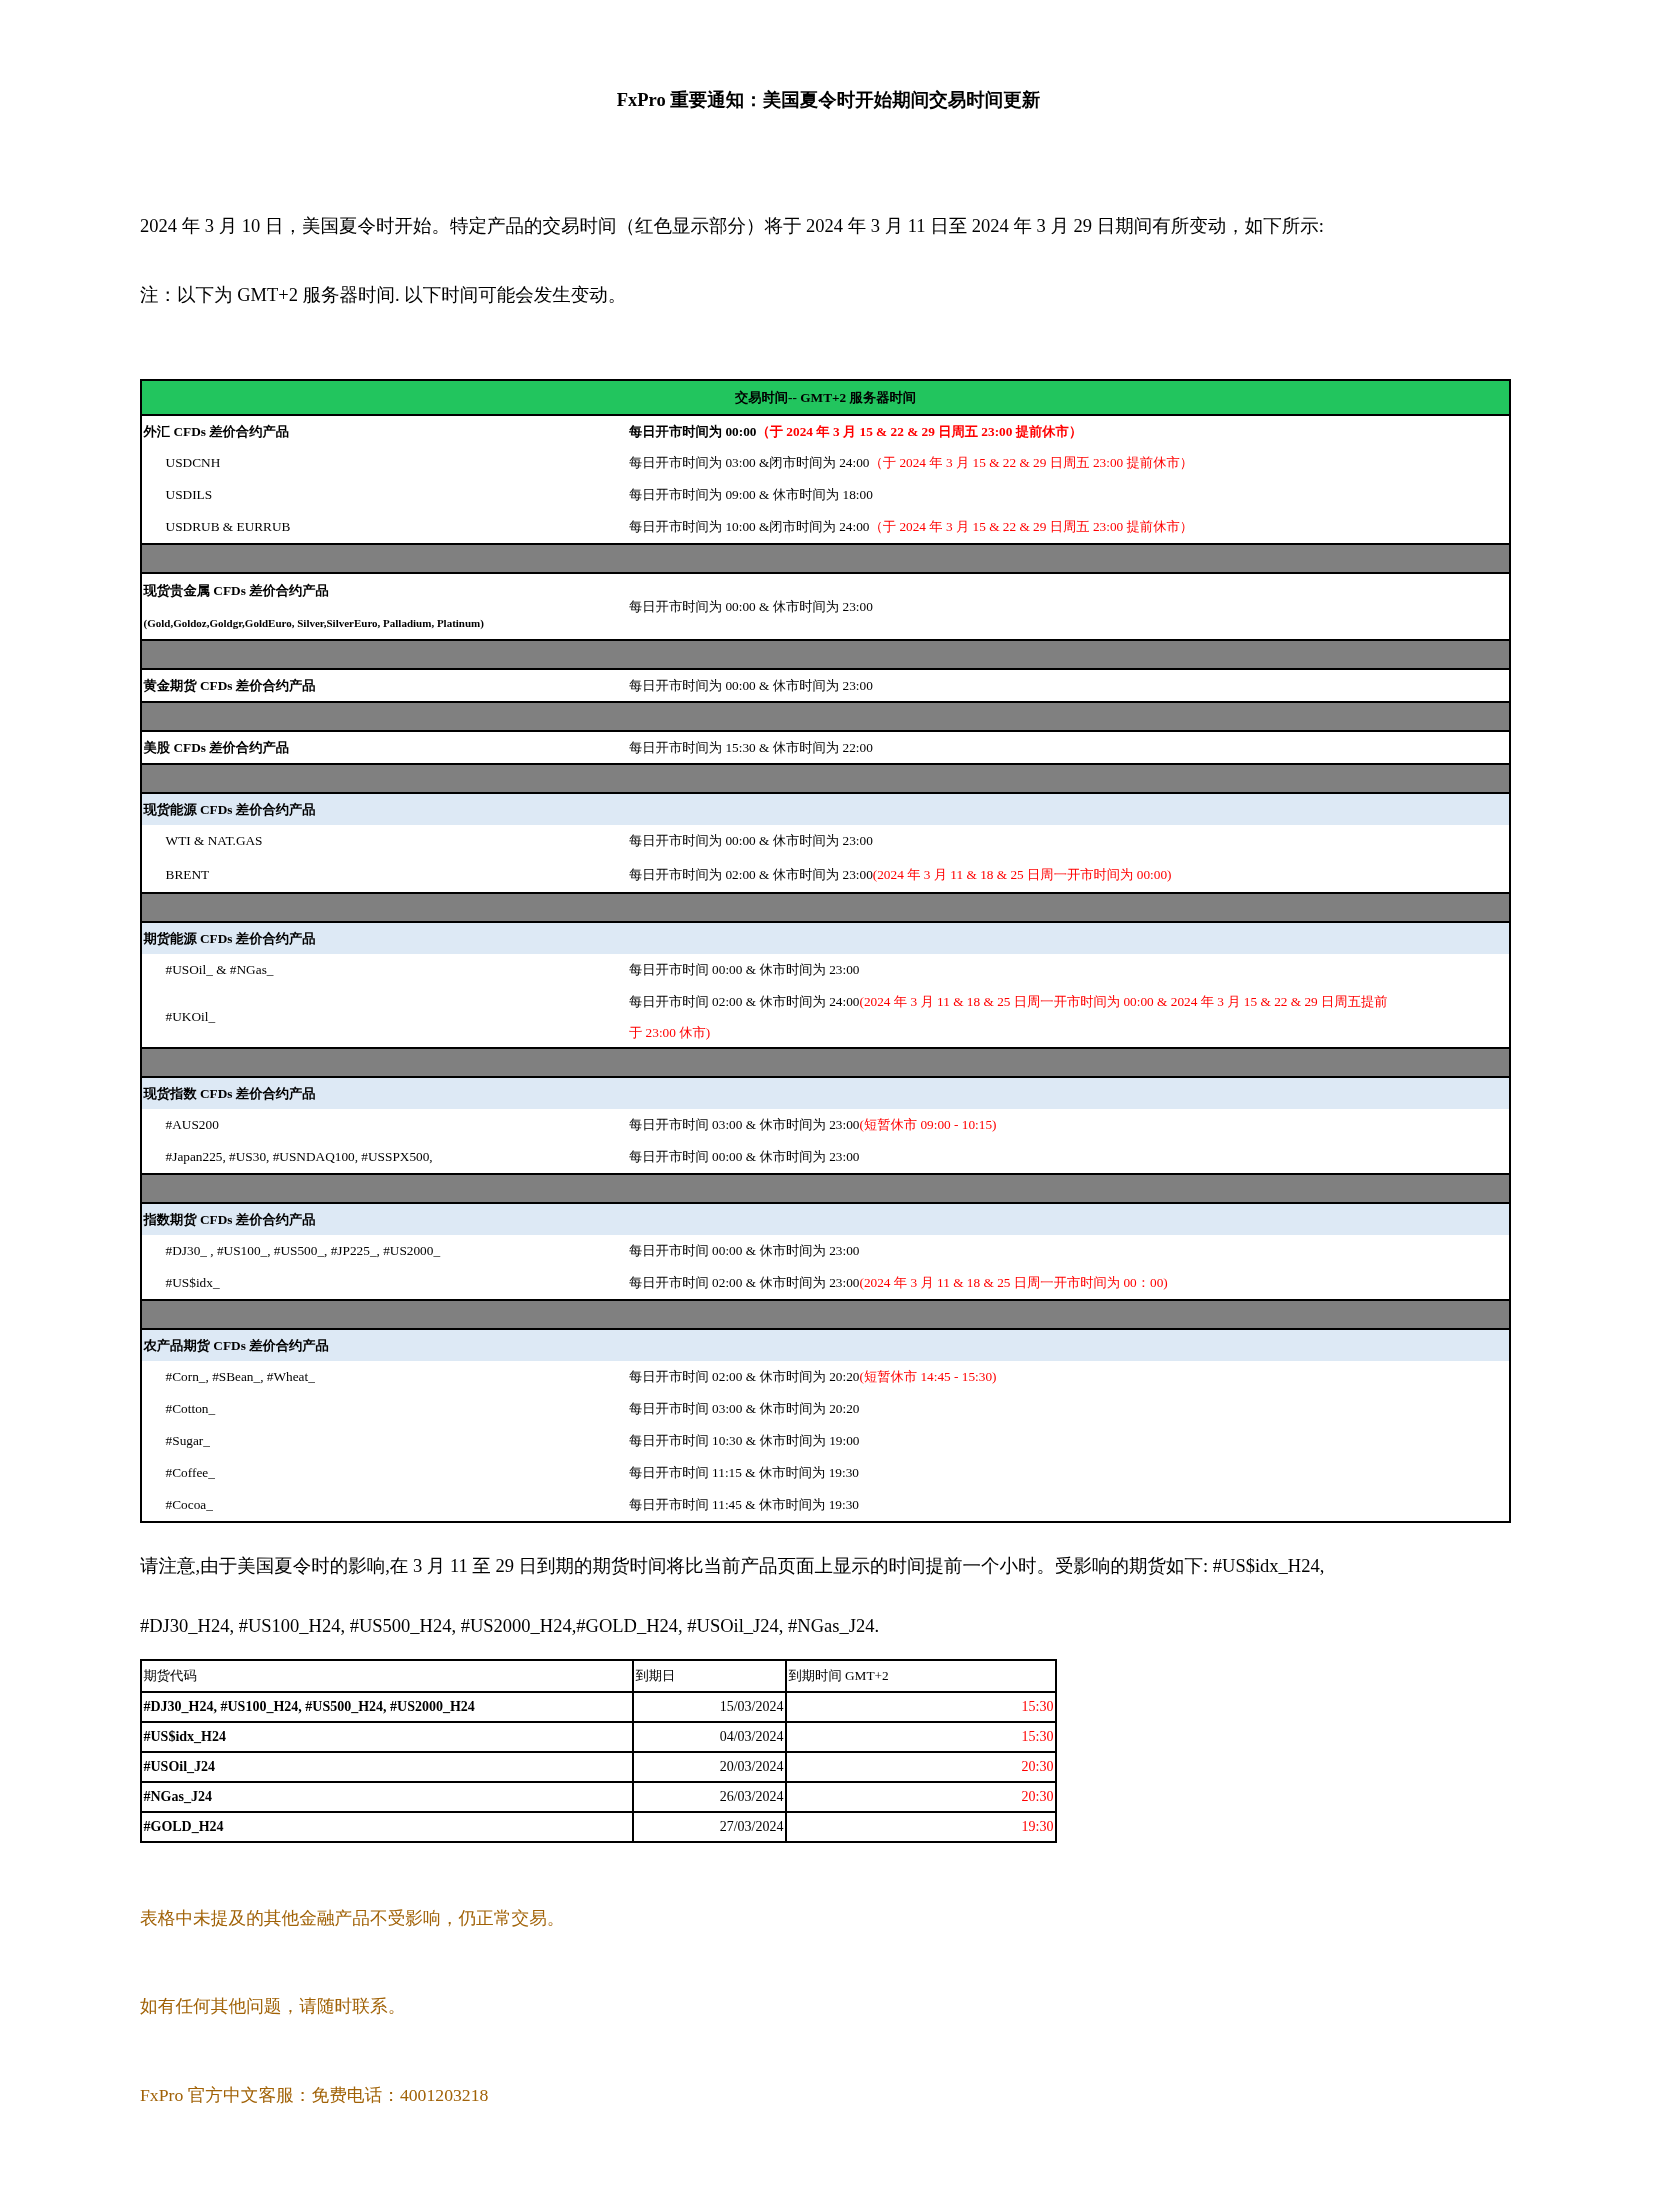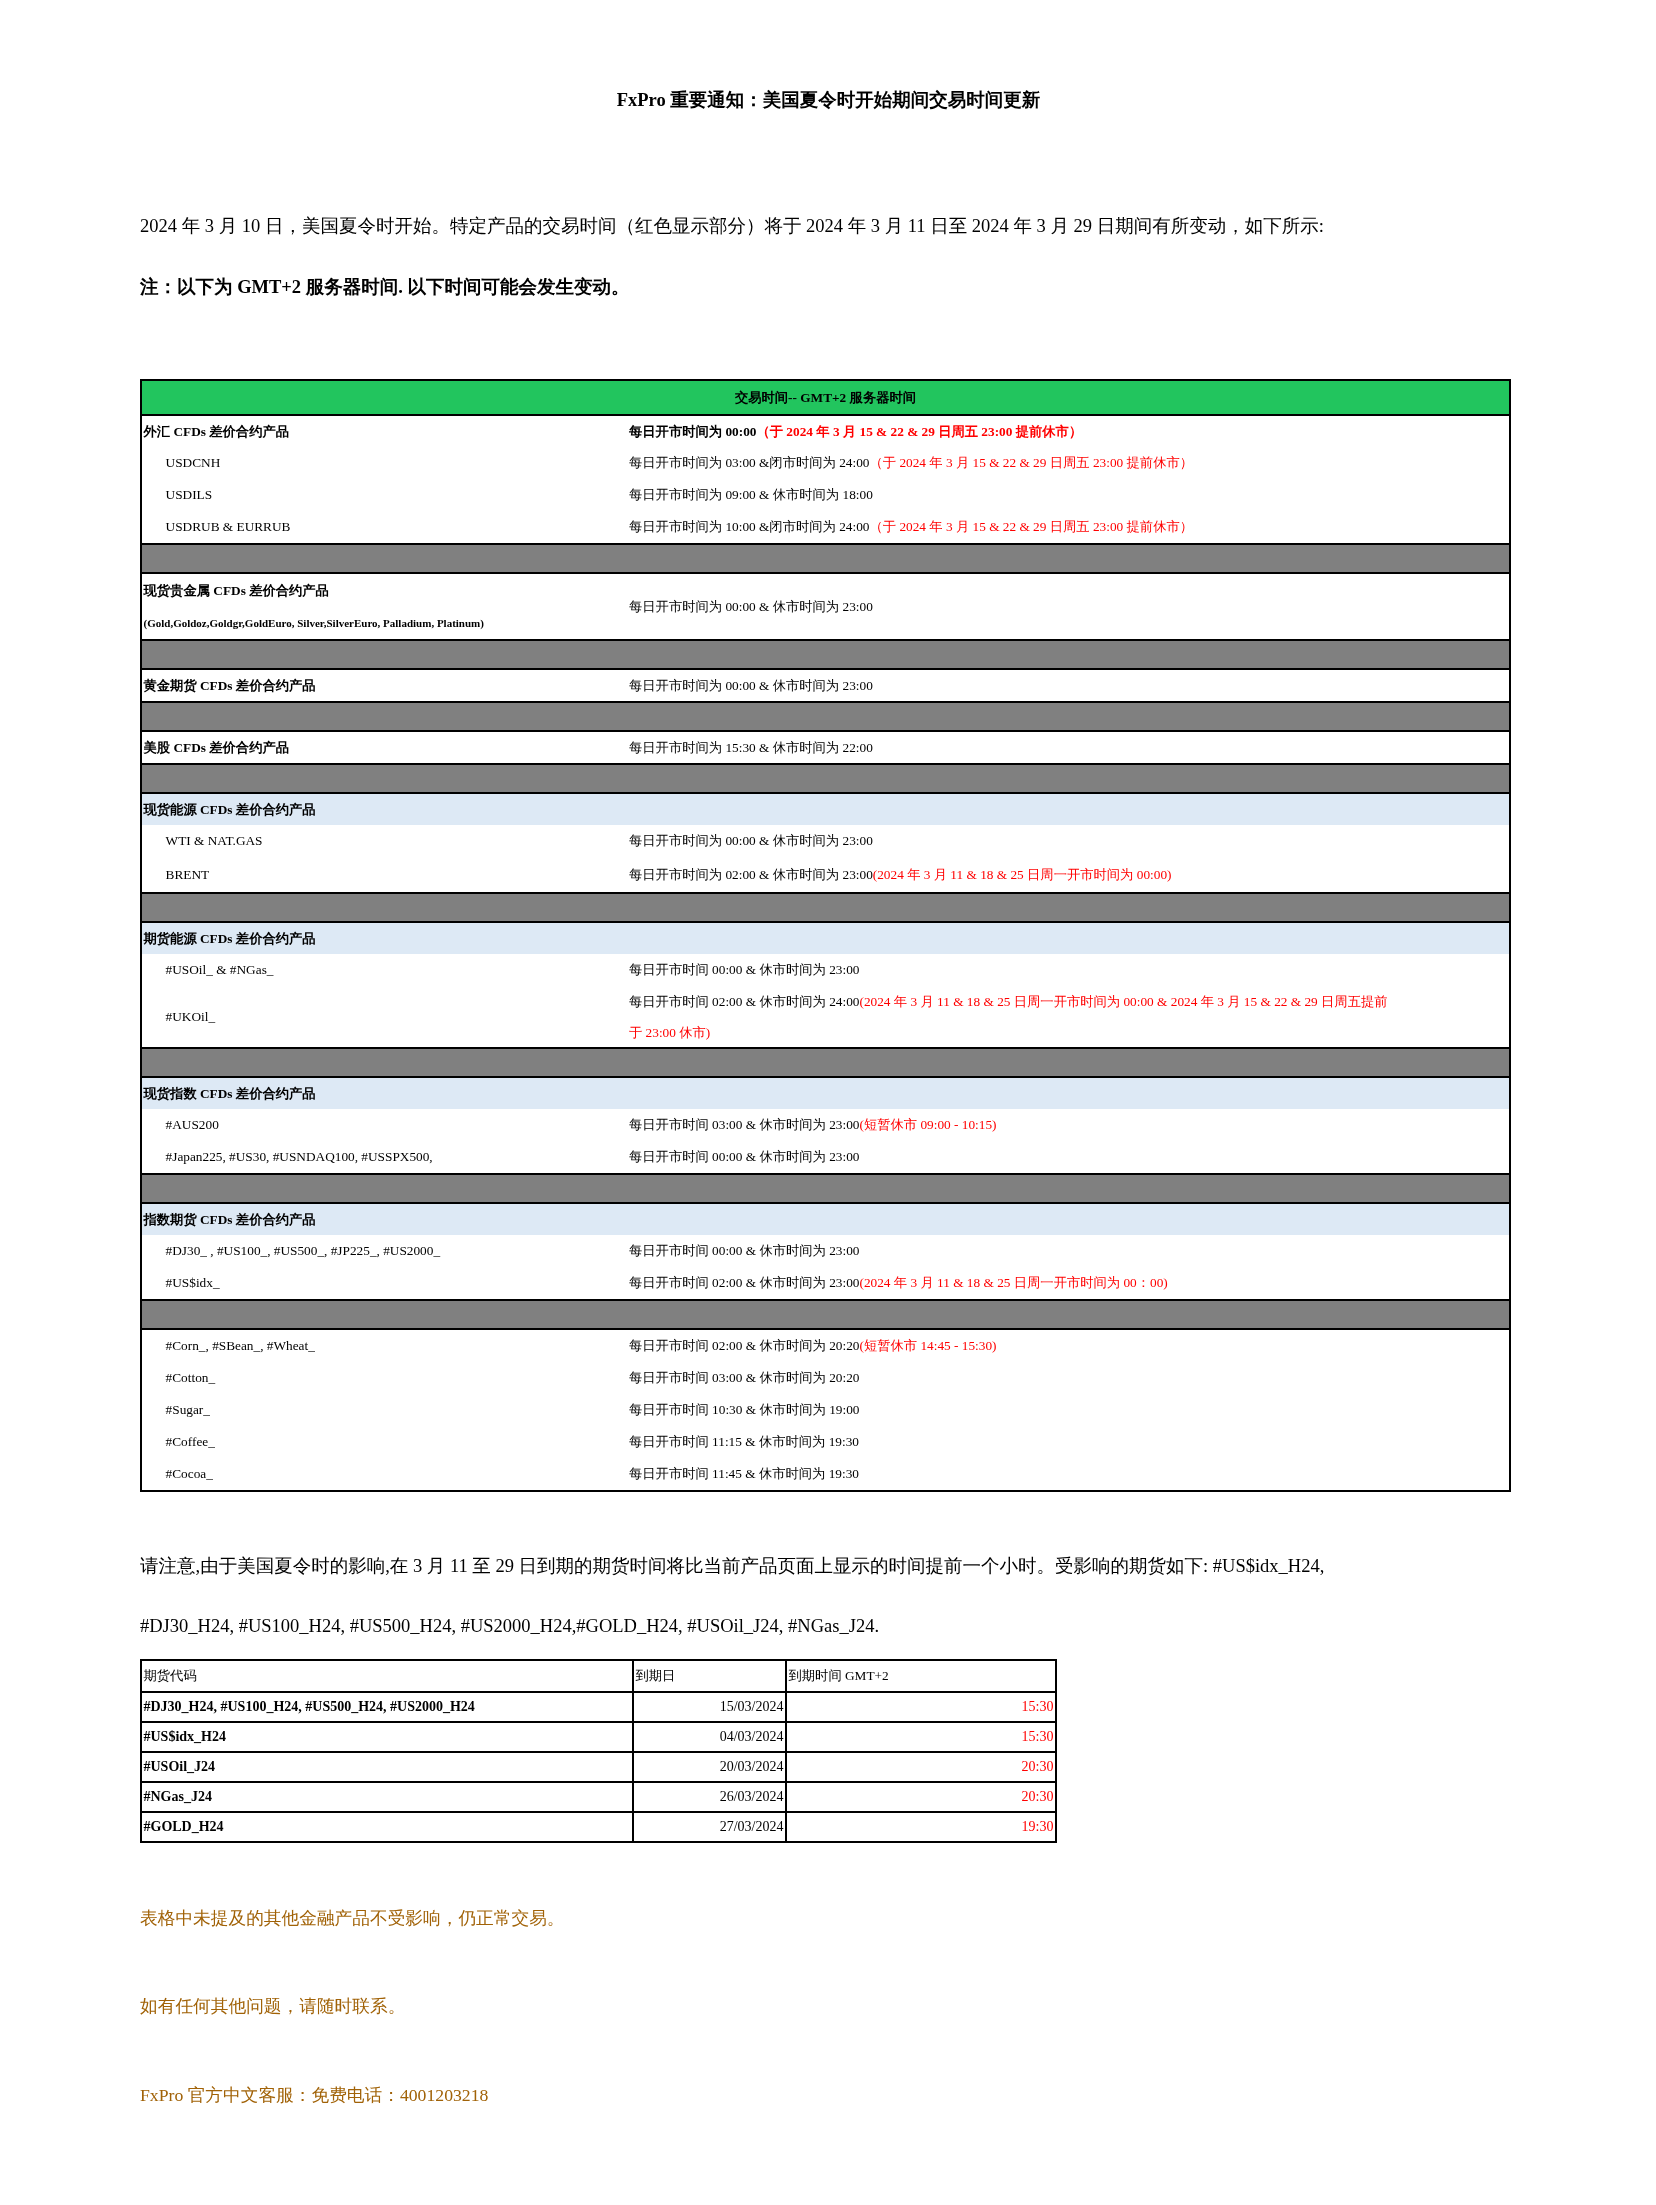--- a/index.html
+++ b/index.html
@@ -42,21 +42,21 @@
     .exp td { border: 2.2px solid #000; height: 28px; padding: 0 1.5px; }
     .exp td.num { text-align: right; border-radius: 7px; }
     .exp th { border: 2.2px solid #000; height: 29.5px; font-weight: normal; text-align: left; padding: 0 1.5px; font-size: 13.3px; }
     .exp td.code { font-weight: bold; }
   </style>
 </head>
 <body>
 
 <div class="title">FxPro 重要通知：美国夏令时开始期间交易时间更新</div>
 <div class="para" style="top:213px;">2024 年 3 月 10 日，美国夏令时开始。特定产品的交易时间（红色显示部分）将于 2024 年 3 月 11 日至 2024 年 3 月 29 日期间有所变动，如下所示:</div>
-<div class="para" style="top:274px;font-weight:bold;">注：以下为 GMT+2  服务器时间. 以下时间可能会发生变动。</div>
+<div class="para" style="top:282px;">注：以下为 GMT+2  服务器时间. 以下时间可能会发生变动。</div>
 
 <div class="tbl">
   <div class="row hdr">
       <span>交易时间-- GMT+2 服务器时间</span>
     </div>
 
   <div class="row cat plain">
     <div class="c1">外汇 CFDs 差价合约产品</div>
     <div class="c2"><span>每日开市时间为 00:00</span><span class="red">（于 2024 年 3 月 15 &amp; 22 &amp; 29 日周五 23:00 提前休市）</span></div>
   </div>
@@ -140,20 +140,23 @@
   <div class="row item">
     <div class="c1 indent">#DJ30_ , #US100_, #US500_, #JP225_, #US2000_</div>
     <div class="c2">每日开市时间 00:00 &amp;  休市时间为 23:00</div>
   </div>
   <div class="row item">
     <div class="c1 indent">#US$idx_</div>
     <div class="c2"><span>每日开市时间 02:00 &amp;  休市时间为 23:00</span><span class="red">(2024 年 3 月  11 &amp; 18 &amp; 25 日周一开市时间为 00：00)</span></div>
   </div>
   <div class="row sep"></div>
 
+  <div class="row cat">
+    <div class="c1">农产品期货 CFDs 差价合约产品</div>
+  </div>
   <div class="row item">
     <div class="c1 indent">#Corn_, #SBean_, #Wheat_</div>
     <div class="c2"><span>每日开市时间 02:00 &amp;  休市时间为 20:20</span><span class="red">(短暂休市  14:45 - 15:30)</span></div>
   </div>
   <div class="row item">
     <div class="c1 indent">#Cotton_</div>
     <div class="c2">每日开市时间 03:00 &amp;  休市时间为 20:20</div>
   </div>
   <div class="row item">
     <div class="c1 indent">#Sugar_</div>

